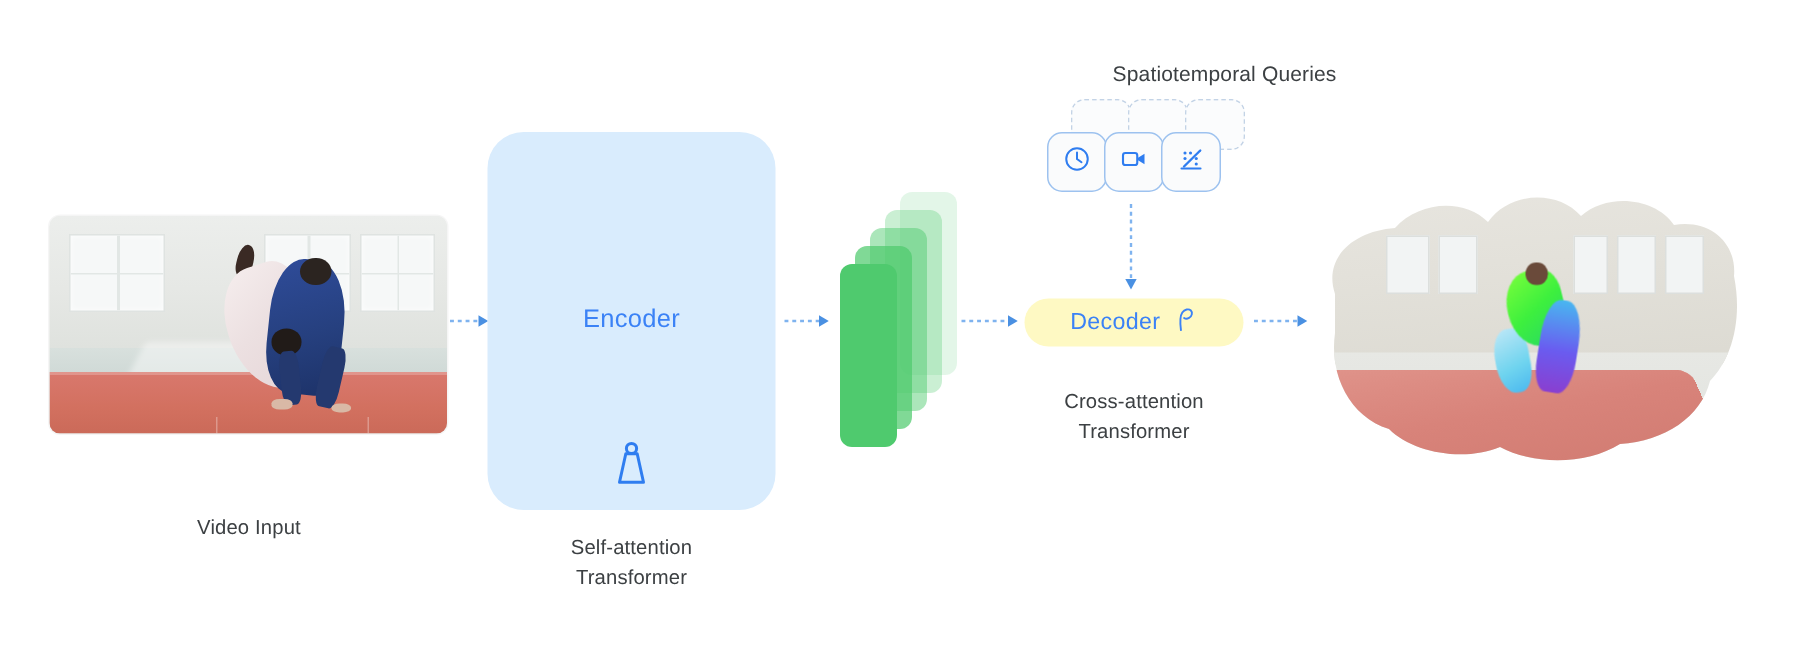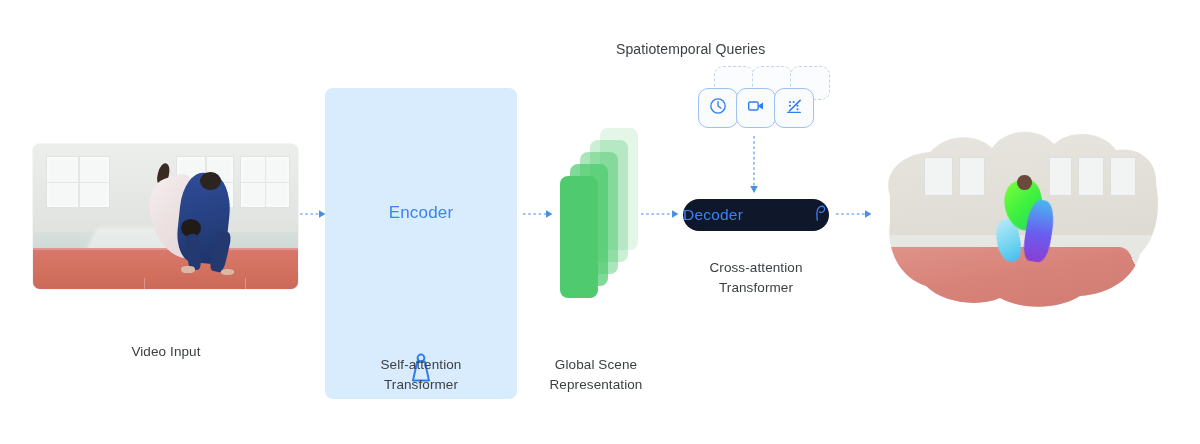--- a/index.html
+++ b/index.html
@@ -104,23 +104,23 @@
   .leg-b{ left:68%; top:60%; width:5.5%; height:28%; transform:rotate(13deg); }
   .foot{
     position:absolute; background:#d9b9a6; border-radius:40%;
   }
   .foot-a{ left:56%; top:84%; width:5%; height:5%; }
   .foot-b{ left:71%; top:86%; width:5%; height:4.5%; }
 
   
   #encoder-box {
     position: absolute; left: 325px; top: 88px;
-    width: 192px; height: 311px;
+    width: 192px; height: 252px;
     background: #d9ecfd;
-    border-radius: 8px;
+    border-radius: 24px;
   }
   #encoder-label {
     position:absolute; left:0; top:115px; width:100%;
     text-align:center;
     font-size: 17px; color:#3b82f6; letter-spacing:.2px;
   }
   #encoder-icon{
     position:absolute; left:0; bottom:16px; width:100%;
     display:flex; justify-content:center; align-items:center;
   }
@@ -135,21 +135,21 @@
   }
   .l0{ left:0px;  top:48px;  opacity:1;    z-index:5; }
   .l1{ left:10px; top:36px;  opacity:.72;  z-index:4; }
   .l2{ left:20px; top:24px;  opacity:.48;  z-index:3; }
   .l3{ left:30px; top:12px;  opacity:.30;  z-index:2; }
   .l4{ left:40px; top:0px;   opacity:.16;  z-index:1; }
 
   
   #queries-title {
     position:absolute; left:616px; top:41px; width:275px;
-    text-align:left; font-size:14px; color:#3c4043; letter-spacing:.1px;
+    text-align:right; font-size:14px; color:#3c4043; letter-spacing:.1px;
   }
   #query-group { position:absolute; left:690px; top:66px; width:150px; height:70px; }
   .q-ghost {
     position:absolute; top:0; width:40px; height:34px;
     border:1.3px dashed #c3d3e6;
     border-radius: 9px;
     background: #fbfcfd;
   }
   .g1{ left:24px; } .g2{ left:62px; } .g3{ left:100px; }
   .q-chip {
@@ -158,23 +158,23 @@
     border-radius: 10px;
     background: #fafbfc;
     display:flex; align-items:center; justify-content:center;
   }
   .c1{ left:8px; } .c2{ left:46px; } .c3{ left:84px; }
 
   
   #decoder-pill {
     position: absolute; left: 683px; top: 199px;
     width: 146px; height: 32px;
-    background: #0f172a;
+    background: #fef9c3;
     border-radius: 16px;
-    display:flex; align-items:center; justify-content:space-between; gap:7px;
+    display:flex; align-items:center; justify-content:center; gap:7px;
   }
   #decoder-label { font-size: 15.5px; color:#3b82f6; letter-spacing:.2px; }
 
   
   #output-4d {
     position:absolute; left:872px; top:118px; width:290px; height:195px;
   }
   #output-4d .blobclip {
     position:absolute; inset:0;
     -webkit-clip-path: path("M18,78 C10,54 30,36 58,34 C74,16 104,14 120,30 C134,10 166,8 182,26 C200,10 232,14 244,32 C268,28 286,44 284,66 C290,96 282,122 268,136 C262,160 238,176 208,178 C186,192 150,192 128,180 C104,190 70,184 54,168 C28,160 14,132 18,104 Z");
@@ -289,22 +289,20 @@
     </svg>
   </div>
 
   <div id="scene-rep">
     <div class="layer l4"></div>
     <div class="layer l3"></div>
     <div class="layer l2"></div>
     <div class="layer l1"></div>
     <div class="layer l0"></div>
   </div>
-  <div class="caption" style="left:506px; top:355px; width:180px;">Global Scene
-Representation</div>
 
   <div class="conn" style="left:641px; top:208px;">
     <svg width="40" height="12" viewBox="0 0 40 12">
       <line x1="0" y1="6" x2="31" y2="6" stroke="#7fb3ef" stroke-width="1.6" stroke-dasharray="2.6 2.6"></line>
       <path d="M31,2.2 L37.5,6 L31,9.8 Z" fill="#4a90e2"></path>
     </svg>
   </div>
 
   <div id="queries-title">Spatiotemporal Queries</div>
 

